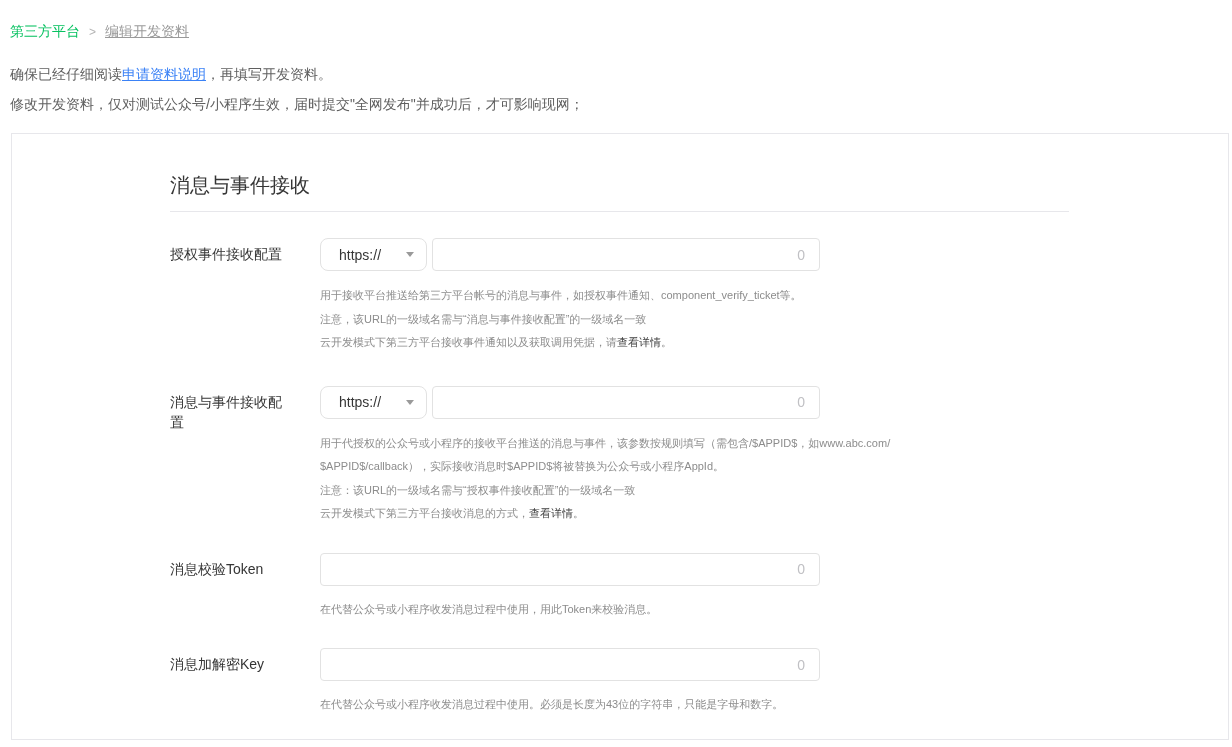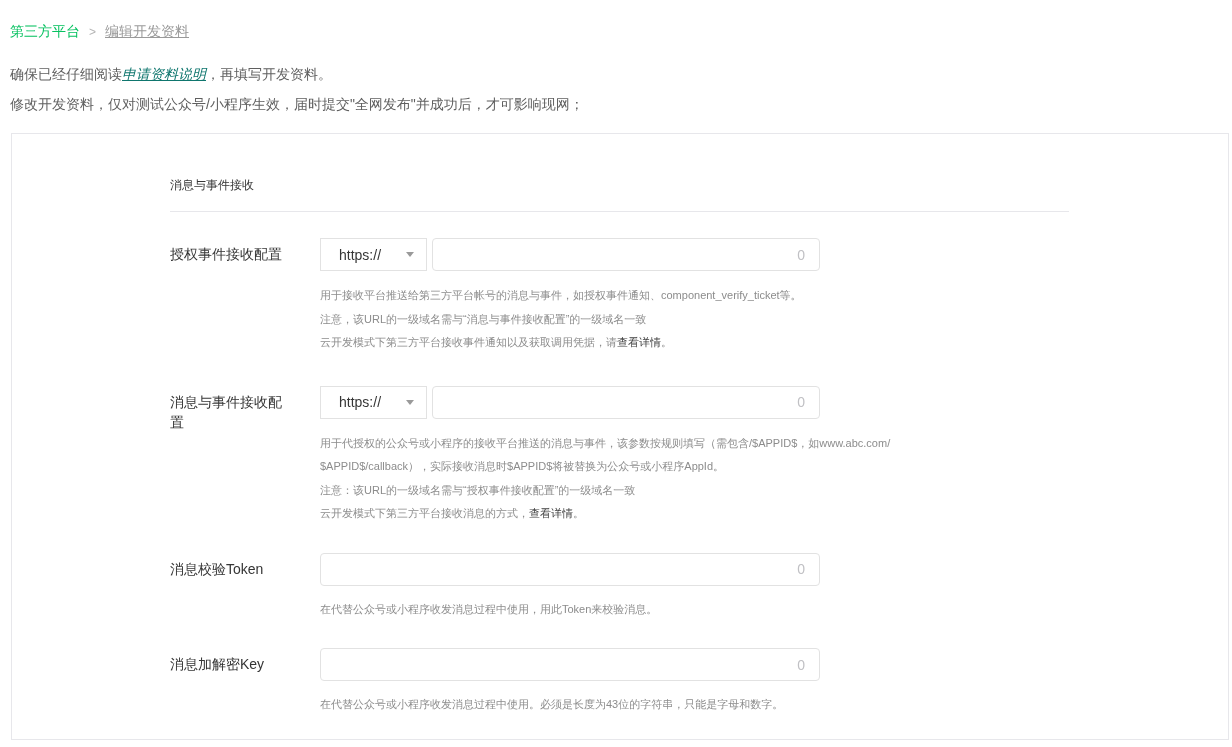--- a/index.html
+++ b/index.html
@@ -8,41 +8,41 @@
     font-family:"Liberation Sans","DejaVu Sans",sans-serif;
     font-size:14px; color:#353535;
   }
   
   .breadcrumb { padding:23px 0 0 10px; height:39px; font-size:14px; line-height:16px; }
   .bc-root { color:#07c160; text-decoration:none; cursor:pointer; }
   .bc-sep { color:#b4b4b4; margin:0 9px; font-size:12px; }
   .bc-cur { color:#9a9a9a;text-decoration:underline; }
   
   .intro { margin:20px 0 0 10px; line-height:30px; color:#5f5f5f; }
-  .doc-link { color:#0f766e; text-decoration:underline; cursor:pointer;font-style:italic; }
+  .doc-link { color:#3b82f6; text-decoration:underline; cursor:pointer; }
   
   .panel {
     margin:14px 0 0 11px; width:1218px; height:607px;
     border:1px solid #e7e7eb; background:#fff; overflow:hidden;
   }
   .form { padding:40px 0 0 158px; }
-  .section-title { font-size:12px; font-weight:400; color:#353535; line-height:22px; }
+  .section-title { font-size:20px; font-weight:400; color:#353535; line-height:22px; }
   .divider { width:899px; height:1px; background:#e7e7eb; margin-top:15px; }
   
   .field-row { display:flex; margin-top:26px; }
   .field-row.gap-lg { margin-top:31px; }
   .field-row.gap-md { margin-top:27px; }
   .field-label {
     width:150px; padding:6px 30px 0 0; color:#353535;
     line-height:20px; flex:none;
   }
   .field-main { flex:1; }
   .controls { display:flex; }
   .select-box {
-    width:107px; height:33px; border:1px solid #e2e2e2; border-radius:0;
+    width:107px; height:33px; border:1px solid #e2e2e2; border-radius:8px;
     background:#fff; display:flex; align-items:center; justify-content:space-between;
     padding:0 12px 0 18px; cursor:pointer; color:#353535;
   }
   .caret {
     width:0; height:0; flex:none;
     border-left:4px solid transparent; border-right:4px solid transparent;
     border-top:5px solid #9a9a9a;
   }
   .input-box {
     width:388px; height:33px; border:1px solid #e2e2e2; border-radius:4px;

